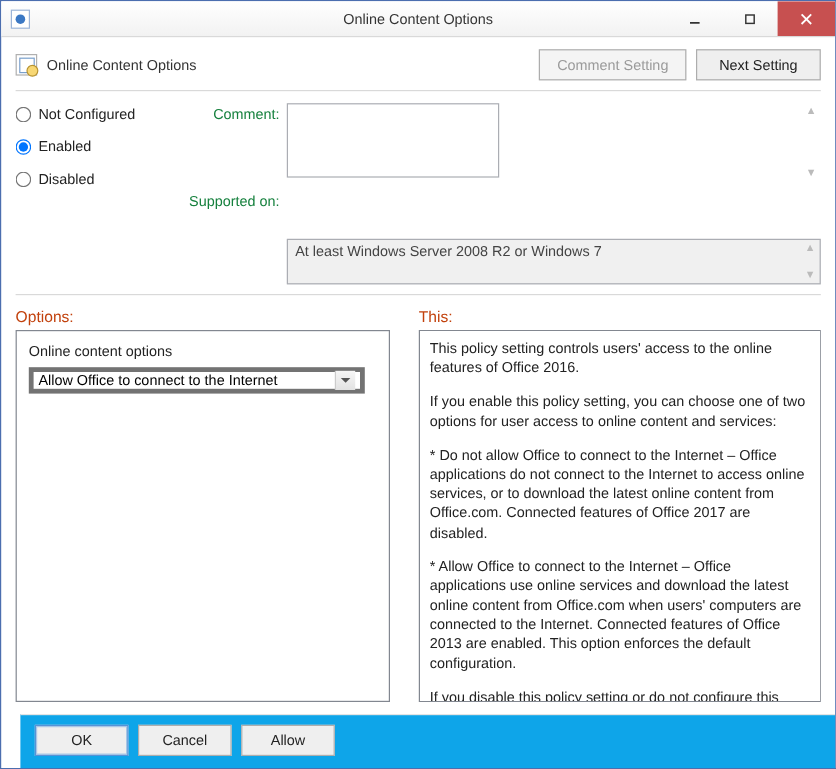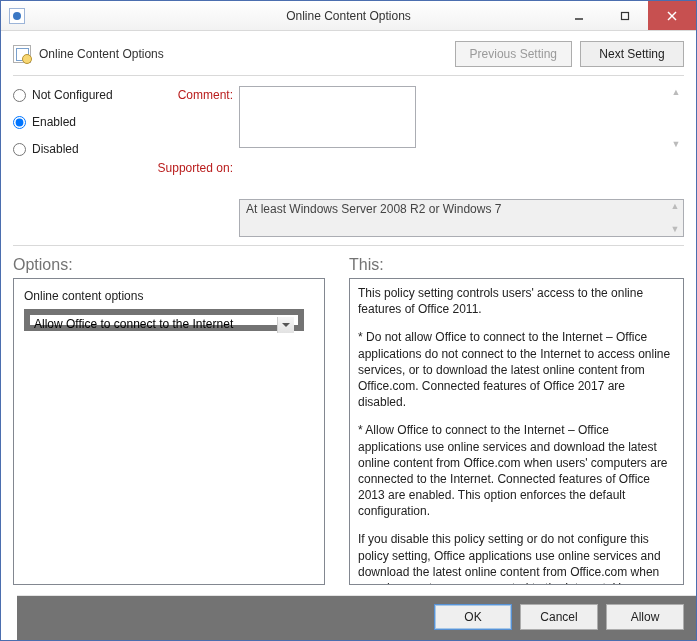--- a/index.html
+++ b/index.html
@@ -79,21 +79,21 @@
 
   
   .configrow {
     display:flex; padding:10px 12px 8px 12px; gap:0;
   }
   .radios { width:140px; display:flex; flex-direction:column; gap:13px; padding-top:2px;}
   .radio { display:flex; align-items:center; gap:6px; font-size:12px; color:#222; }
   .radio input { margin:0; width:13px;height:13px;}
   .fields { flex:1; display:flex; flex-direction:column; gap:8px;}
   .fieldrow { display:flex; align-items:flex-start; gap:6px;}
-  .fieldrow > label { width:80px; text-align:right; padding-top:2px; color:#b91c1c;}
+  .fieldrow > label { width:80px; text-align:right; padding-top:2px; color:#15803d;}
   .textbox {
     flex:1; border:1px solid #abadb3; background:#fff;
     height:62px; font:inherit; resize:none; padding:2px 16px 2px 4px;
     position:relative;
   }
   .readbox {
     flex:1; border:1px solid #abadb3; background:#f0f0f0; color:#444;
     height:38px; padding:2px 16px 2px 6px; font:inherit; overflow:hidden;
     display:flex; align-items:flex-start;
     position:relative;
@@ -103,56 +103,56 @@
     position:absolute; right:1px; top:2px; bottom:2px; width:14px;
     display:flex; flex-direction:column; justify-content:space-between;
     pointer-events:none;
   }
   .scrollhint .arr { font-size:9px; color:#bbb; text-align:center; line-height:1;}
 
   
   .labelsrow {
     display:flex; padding:10px 12px 4px 12px; gap:24px;
   }
-  .labelsrow .lab { font-size:16px; color:#737373; }
+  .labelsrow .lab { font-size:13px; color:#c2410c; }
   .labelsrow .lab.options { width:312px;}
   
   .panels {
     display:flex; padding:0 12px 10px 12px; gap:24px;
     flex:1; min-height:0;
   }
   .panel {
     border:1px solid #828790; background:#fff;
     overflow:auto;
   }
   .panel.options { width:312px; padding:10px; overflow:hidden;}
   .panel.help { flex:1; padding:6px 8px; font-size:12px; line-height:1.35; color:#222;}
   .panel.help p { margin:0 0 12px 0;}
   .panel.options .olabel { margin-bottom:6px; color:#222;}
   .combo {
-    width:280px; border:6px solid #737373; background:#fff;
+    width:280px; border:4px solid #737373; background:#fff;
     height:22px; font:inherit; padding:2px 4px;
-    display:flex; align-items:flex-start; justify-content:space-between;
+    display:flex; align-items:center; justify-content:space-between;
   }
   .combo .cbtn {
     width:17px; height:16px; border-left:1px solid #ccc;
     display:flex; align-items:center; justify-content:center;
     background:linear-gradient(#f6f6f6,#e2e2e2);
   }
   .combo .cbtn::after{
     content:""; border-left:4px solid transparent; border-right:4px solid transparent;
     border-top:4px solid #555;
   }
 
   
   .footer {
-    display:flex; justify-content:flex-end; gap:8px;
+    display:flex; justify-content:flex-start; gap:8px;
     padding:8px 12px 10px 12px;
     border-top:1px solid #e4e4e4;
-    background:#737373;
+    background:#0ea5e9;
     margin-left:16px;
   }
   .footer .btn { min-width:78px; }
   .footer .btn.default { border-color:#5792d6; box-shadow:0 0 0 1px #a7c7e7 inset;}
 
   
   .panel.help::-webkit-scrollbar { width:16px; }
   .panel.help::-webkit-scrollbar-thumb { background:#cdcdcd; border:1px solid #a6a6a6;}
   .panel.help::-webkit-scrollbar-button { background:#e7e7e7; height:16px;}
 </style>
@@ -179,21 +179,21 @@
           <line x1="9" y1="1" x2="1" y2="9" stroke="#fff" stroke-width="1.5"></line>
         </svg>
     </div>
   </div>
 </div>
 
 <div class="header">
   <div class="hicon"></div>
   <div class="htitle">Online Content Options</div>
   <div class="spacer"></div>
-  <button class="btn" disabled="">Previous Setting</button>
+  <button class="btn" disabled="">Comment Setting</button>
   <button class="btn">Next Setting</button>
 </div>
 
 <hr class="sep">
 
 <div class="configrow">
   <div class="radios">
     <label class="radio">
       <input type="radio" name="state" style="">
       <span>Not Configured</span>
@@ -240,21 +240,22 @@
 
 <div class="panels">
   <div class="panel options">
     <div class="olabel">Online content options</div>
     <div class="combo">
       <span>Allow Office to connect to the Internet</span>
       <span class="cbtn"></span>
     </div>
   </div>
   <div class="panel help">
-    <p>This policy setting controls users' access to the online features of Office 2011.</p>
+    <p>This policy setting controls users' access to the online features of Office 2016.</p>
+    <p>If you enable this policy setting, you can choose one of two options for user access to online content and services:</p>
     <p>* Do not allow Office to connect to the Internet – Office applications do not connect to the Internet to access online services, or to download the latest online content from Office.com. Connected features of Office 2017 are disabled.</p>
     <p>* Allow Office to connect to the Internet – Office applications use online services and download the latest online content from Office.com when users' computers are connected to the Internet. Connected features of Office 2013 are enabled. This option enforces the default configuration.</p>
     <p>If you disable this policy setting or do not configure this policy setting, Office applications use online services and download the latest online content from Office.com when users' computers are connected to the Internet. Users can change this behavior by</p>
   </div>
 </div>
 
 <div class="footer">
   <button class="btn default">OK</button>
   <button class="btn">Cancel</button>
   <button class="btn">Allow</button>

